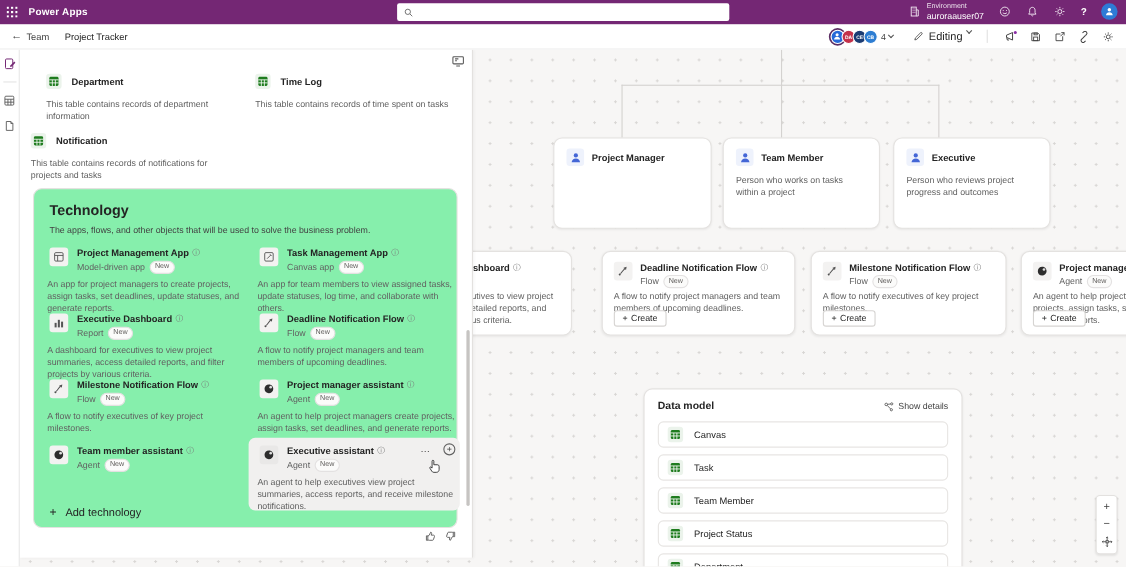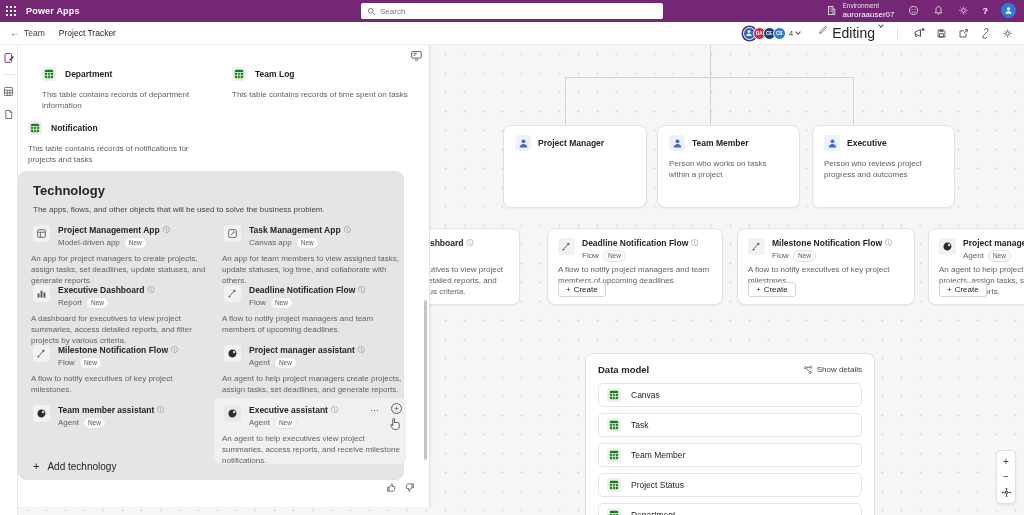--- a/index.html
+++ b/index.html
@@ -22,21 +22,21 @@
   .cmdbar{position:absolute;left:0;top:22px;width:1024px;height:23px;background:#fff;display:flex;align-items:center;padding:0 10px;z-index:9;border-bottom:1px solid #efefef}
   .back{display:flex;align-items:center;gap:4px;font-size:8.5px;color:#424242;cursor:pointer}
   .backarrow{font-size:10px;line-height:1}
   .doctitle{font-size:8.5px;color:#242424;margin-left:14px}
   .cmd-right{margin-left:auto;display:flex;align-items:center;gap:8px}
   .avstack{display:flex;align-items:center}
   .av{width:13px;height:13px;border-radius:50%;display:flex;align-items:center;justify-content:center;color:#fff;font-size:4.5px;font-weight:bold;border:1px solid #fff;margin-left:-3px}
   .av.first{margin-left:0;box-shadow:0 0 0 1.5px #5b2d63}
   .count{font-size:8px;color:#424242;margin-left:3px;display:flex;align-items:center;gap:3px;cursor:pointer}
   .chev{width:4px;height:4px;border-right:1px solid #555;border-bottom:1px solid #555;transform:rotate(45deg);display:inline-block;margin-top:-2px}
-  .editing{display:flex;gap:4px;font-size:14px;color:#242424;cursor:pointer;margin-left:10px}
+  .editing{display:flex;gap:4px;font-size:10px;color:#242424;cursor:pointer;margin-left:10px}
   .vdiv{width:1px;height:12px;background:#e1e1e1;margin:0 6px}
   .cmd-ic{width:14px;height:14px;display:flex;align-items:center;justify-content:center;cursor:pointer}
   
   .rail{position:absolute;left:0;top:45px;width:18px;height:470px;background:#fff;border-right:1px solid #e8e8e8;z-index:7;display:flex;flex-direction:column;align-items:center;padding-top:6px}
   .rail-ic{width:14px;height:14px;display:flex;align-items:center;justify-content:center;margin-bottom:9px;cursor:pointer}
   .rail-div{width:12px;height:1px;background:#e4e4e4;margin-bottom:9px}
   
   .canvas{position:absolute;left:18px;top:45px;width:1006px;height:470px;overflow:hidden;background-color:#f7f6f5;background-image:radial-gradient(circle,#d8d6d4 0.9px,transparent 1.1px);background-size:19px 19px;z-index:1}
   .conn{position:absolute;background:#d4d2d0}
   .rolecard{position:absolute;top:80px;height:83px;background:#fff;border:1px solid #e4e2e0;border-radius:8px;box-shadow:0 1px 2px rgba(0,0,0,.06);padding:9px 11px;cursor:pointer}
@@ -63,21 +63,21 @@
   
   .zoomctl{position:absolute;left:978px;top:405px;width:20px;height:54px;background:#fff;border:1px solid #e3e1df;border-radius:4px;box-shadow:0 1px 2px rgba(0,0,0,.08);display:flex;flex-direction:column;align-items:center;justify-content:space-around;padding:3px 0}
   .zbtn{font-size:10px;color:#424242;cursor:pointer;line-height:1}
   
   .panel{position:absolute;left:18px;top:45px;width:412px;height:462px;background:#fff;z-index:5;border-right:1px solid #e3e1df;box-shadow:1px 0 3px rgba(0,0,0,.05)}
   .present{position:absolute;top:4px;right:6px;width:13px;height:13px;cursor:pointer}
   .tablecell{position:absolute;width:185px}
   .tablehead{display:flex;align-items:center;gap:9px}
   .tablename{font-size:8.5px;font-weight:bold}
   .tabledesc{font-size:8px;color:#616161;margin-top:9px;line-height:1.35}
-  .techpanel{position:absolute;left:0;top:126px;width:386px;height:309px;border:1px solid #e4e2e0;border-radius:8px;background:#e5e5e5}
+  .techpanel{position:absolute;left:12px;top:126px;width:386px;height:309px;border:1px solid #e4e2e0;border-radius:8px;background:#86efac}
   .tp-title{position:absolute;left:14px;top:11px;font-size:13px;font-weight:bold}
   .tp-sub{position:absolute;left:14px;top:33px;right:12px;font-size:8px;color:#424242}
   .tcell{position:absolute;width:182px;height:58px}
   .tcell .hoverbg{position:absolute;left:-8px;top:-6px;right:-2px;bottom:-2px;background:#f1f0ef;border-radius:6px}
   .ticon{position:absolute;left:2px;top:1px;width:17px;height:17px;border-radius:3px;background:#f3f2f1;display:flex;align-items:center;justify-content:center}
   .tcell.hov .ticon{background:#e9e8e7}
   .tname{position:absolute;left:27px;top:1px;font-size:8.5px;font-weight:bold;white-space:nowrap;display:flex;gap:3px;align-items:center}
   .ttype{position:absolute;left:27px;top:13px;font-size:8px;color:#616161;display:flex;align-items:center;gap:4px}
   .tdesc{position:absolute;left:0;top:30px;right:0;font-size:8px;color:#616161;line-height:1.35}
   .more{position:absolute;right:24px;top:-1px;font-size:9px;color:#424242;letter-spacing:1px;cursor:pointer}
@@ -110,21 +110,20 @@
       </svg>
   </span>
   <span class="appname">Power Apps</span>
   <div class="search">
     <span>
       <svg width="9" height="9" viewBox="0 0 12 12" fill="none" stroke="#666" stroke-width="1.1">
           <circle cx="5" cy="5" r="3.2"></circle>
           <line x1="7.6" y1="7.6" x2="10.4" y2="10.4"></line>
         </svg>
     </span>
-    <input placeholder="Search" style="">
   </div>
   <div class="tb-right">
     <div class="env">
       <span>
         <svg width="11" height="11" viewBox="0 0 12 12" fill="none" stroke="#f3eaf3" stroke-width="0.9">
             <rect x="2.6" y="1.6" width="5" height="8.8"></rect>
             <path d="M7.6 4.4 H9.6 V10.4 H7.6"></path>
             <path d="M4 3.4 H4.9 M5.8 3.4 H6.7 M4 5.2 H4.9 M5.8 5.2 H6.7 M4 7 H4.9 M5.8 7 H6.7"></path>
           </svg>
       </span>
@@ -482,21 +481,21 @@
     <div class="tabledesc">This table contains records of department information</div>
   </div>
   <div class="tablecell" style="left:214px;top:22px">
     <div class="tablehead">
       <span class="tbl-ic">
           <svg width="10" height="10" viewBox="0 0 12 12">
             <rect x="1" y="1" width="10" height="10" rx="1.5" fill="#1e7c1e"></rect>
             <path d="M1 4.3 H11 M4.3 4.3 V11 M7.6 4.3 V11 M1 7.6 H11" stroke="#fff" stroke-width="0.9"></path>
           </svg>
         </span>
-      <span class="tablename">Team Log</span>
+      <span class="tablename">Time Log</span>
     </div>
     <div class="tabledesc">This table contains records of time spent on tasks</div>
   </div>
   <div class="tablecell" style="left:10px;top:76px">
     <div class="tablehead">
       <span class="tbl-ic">
           <svg width="10" height="10" viewBox="0 0 12 12">
             <rect x="1" y="1" width="10" height="10" rx="1.5" fill="#1e7c1e"></rect>
             <path d="M1 4.3 H11 M4.3 4.3 V11 M7.6 4.3 V11 M1 7.6 H11" stroke="#fff" stroke-width="0.9"></path>
           </svg>

